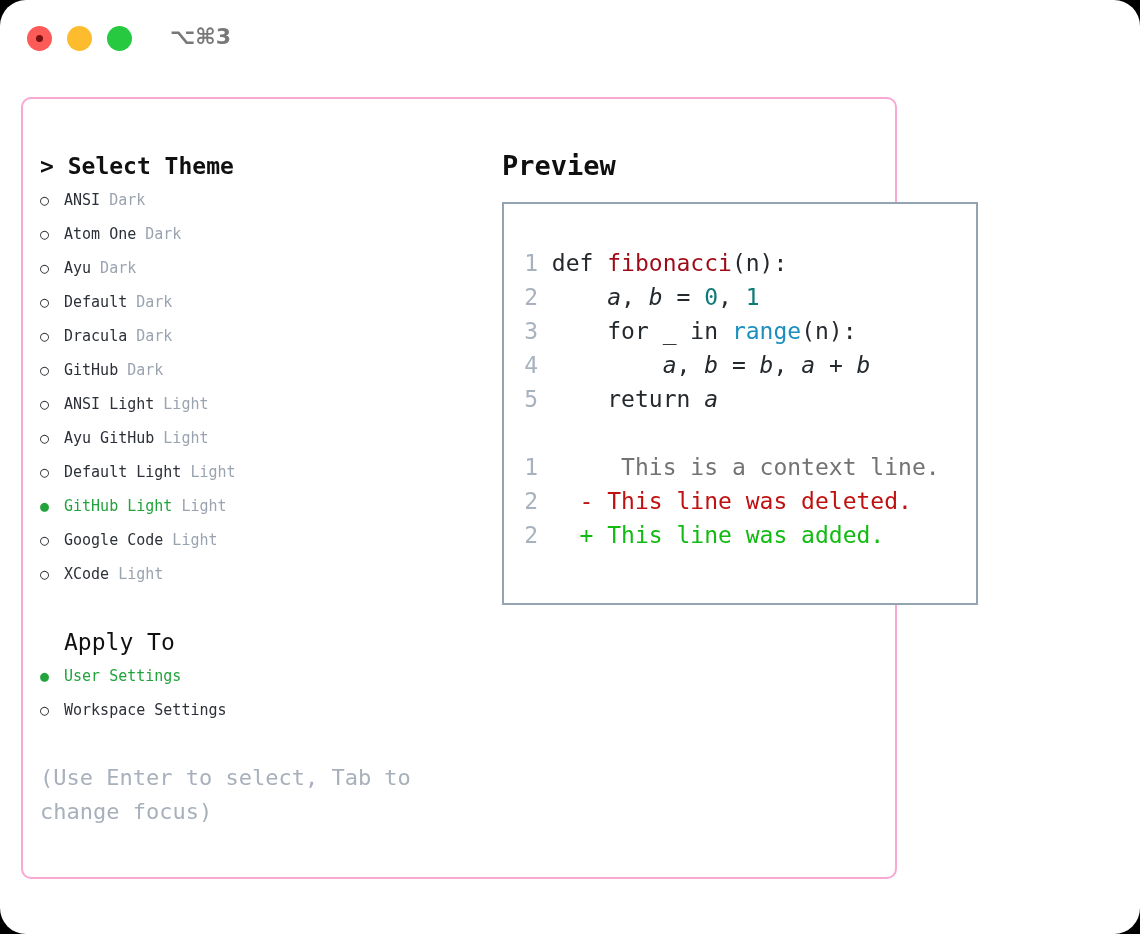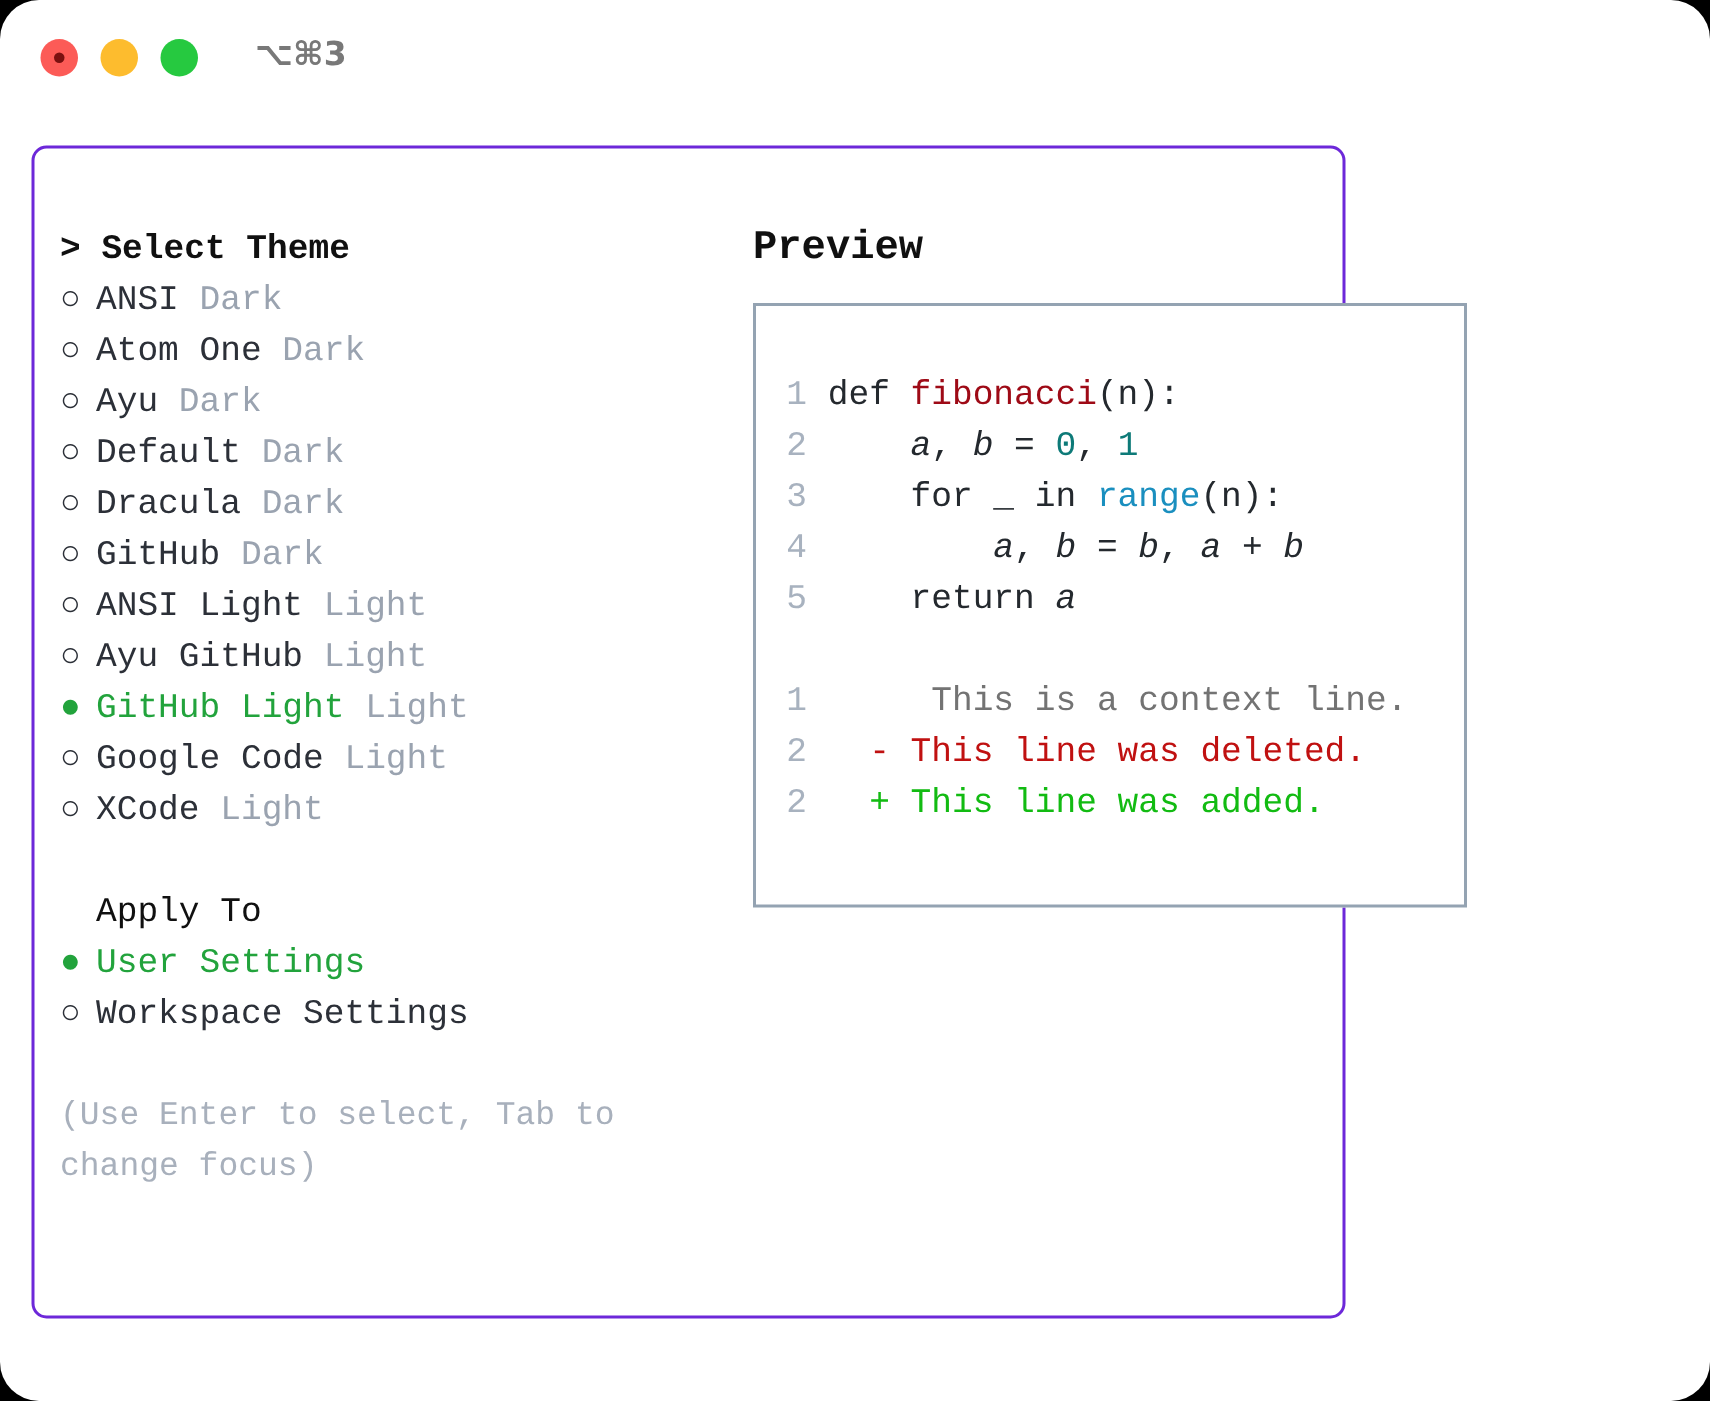--- a/index.html
+++ b/index.html
@@ -59,25 +59,24 @@
     letter-spacing: 0px;
     font-family: "DejaVu Sans", "Liberation Sans", sans-serif;
   }
   
   .panel {
     position: absolute;
     left: 21px;
     top: 97px;
     width: 876px;
     height: 782px;
-    border: 2px solid #6d28d9;
+    border: 2px solid #f9a8d4;
     border-radius: 10px;
     box-sizing: border-box;
     background: #ffffff;
-    font-family: Liberation Mono, monospace;
   }
   .columns {
     position: absolute;
     left: 0; top: 0;
     width: 100%;
     height: 100%;
   }
   
   .left-col {
     position: absolute;
@@ -91,21 +90,21 @@
     color: #101010;
     line-height: 34px;
     white-space: pre;
   }
   .list {
     margin: 0;
     padding: 0;
     list-style: none;
   }
   .row {
-    font-size: 23px;
+    font-size: 15px;
     line-height: 34px;
     color: #2c3038;
     white-space: pre;
     display: block;
   }
   .marker {
     display: inline-block;
     width: 24px;
     color: #2c3038;
   }
@@ -195,20 +194,21 @@
         <div class="section-title">&gt; Select Theme</div>
         <div class="list" id="theme-list">
             <div class="row"><span class="marker">○</span><span class="label">ANSI</span><span class="variant"> Dark</span></div>
             <div class="row"><span class="marker">○</span><span class="label">Atom One</span><span class="variant"> Dark</span></div>
             <div class="row"><span class="marker">○</span><span class="label">Ayu</span><span class="variant"> Dark</span></div>
             <div class="row"><span class="marker">○</span><span class="label">Default</span><span class="variant"> Dark</span></div>
             <div class="row"><span class="marker">○</span><span class="label">Dracula</span><span class="variant"> Dark</span></div>
             <div class="row"><span class="marker">○</span><span class="label">GitHub</span><span class="variant"> Dark</span></div>
             <div class="row"><span class="marker">○</span><span class="label">ANSI Light</span><span class="variant"> Light</span></div>
             <div class="row"><span class="marker">○</span><span class="label">Ayu GitHub</span><span class="variant"> Light</span></div>
+            <div class="row"><span class="marker">○</span><span class="label">Default Light</span><span class="variant"> Light</span></div>
             <div class="row selected"><span class="marker sel">●</span><span class="label">GitHub Light</span><span class="variant"> Light</span></div>
             <div class="row"><span class="marker">○</span><span class="label">Google Code</span><span class="variant"> Light</span></div>
             <div class="row"><span class="marker">○</span><span class="label">XCode</span><span class="variant"> Light</span></div>
           </div>
 
         <div class="spacer-sm"></div>
 
         <div class="apply-head">Apply To</div>
         <div class="list" id="apply-list">
             <div class="row selected"><span class="marker sel">●</span><span class="label">User Settings</span></div>

